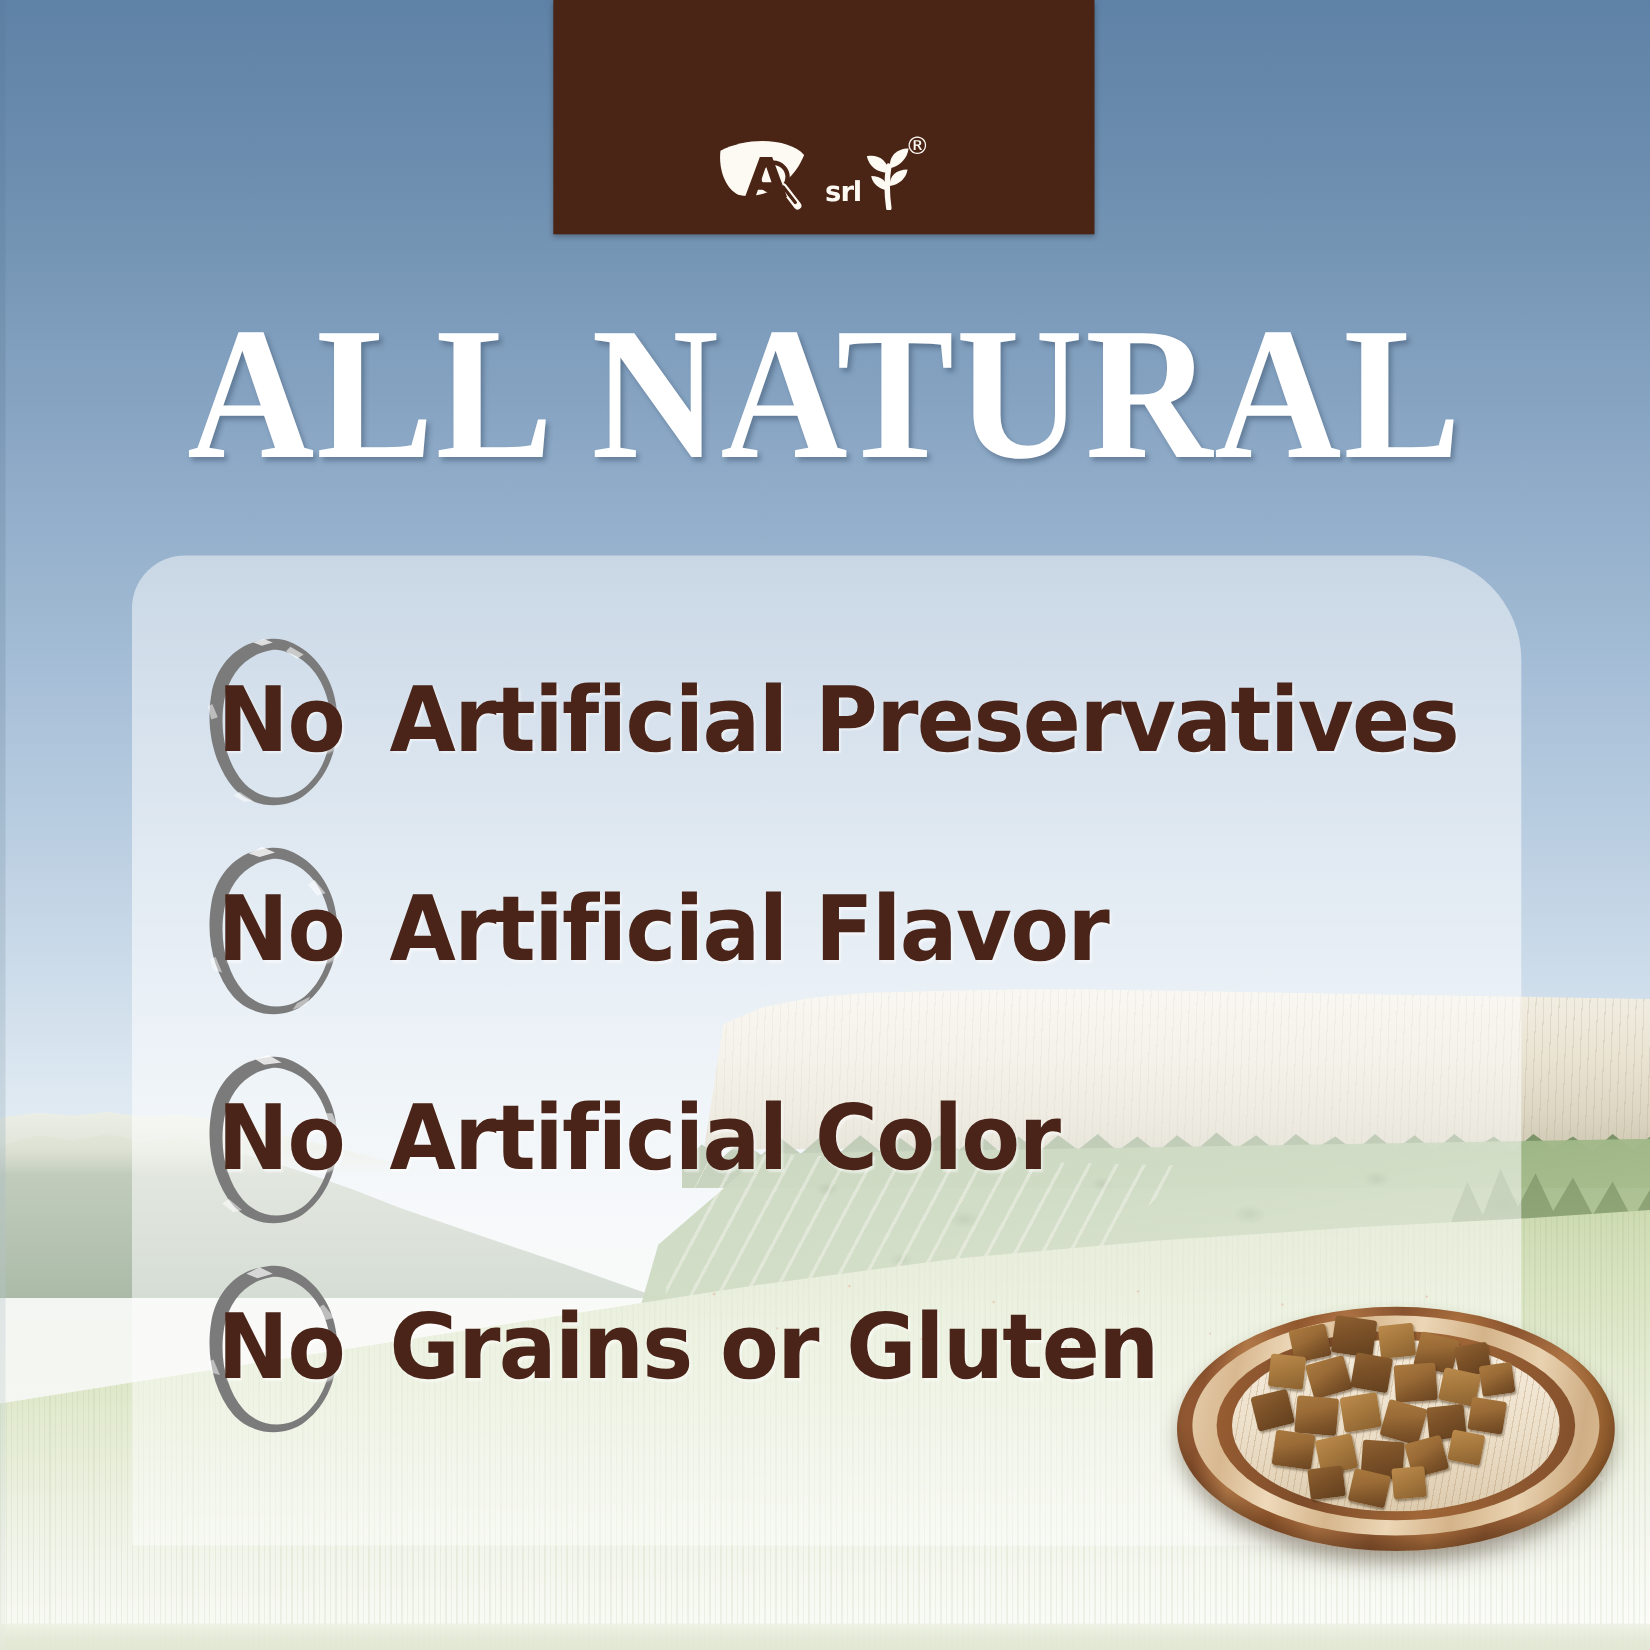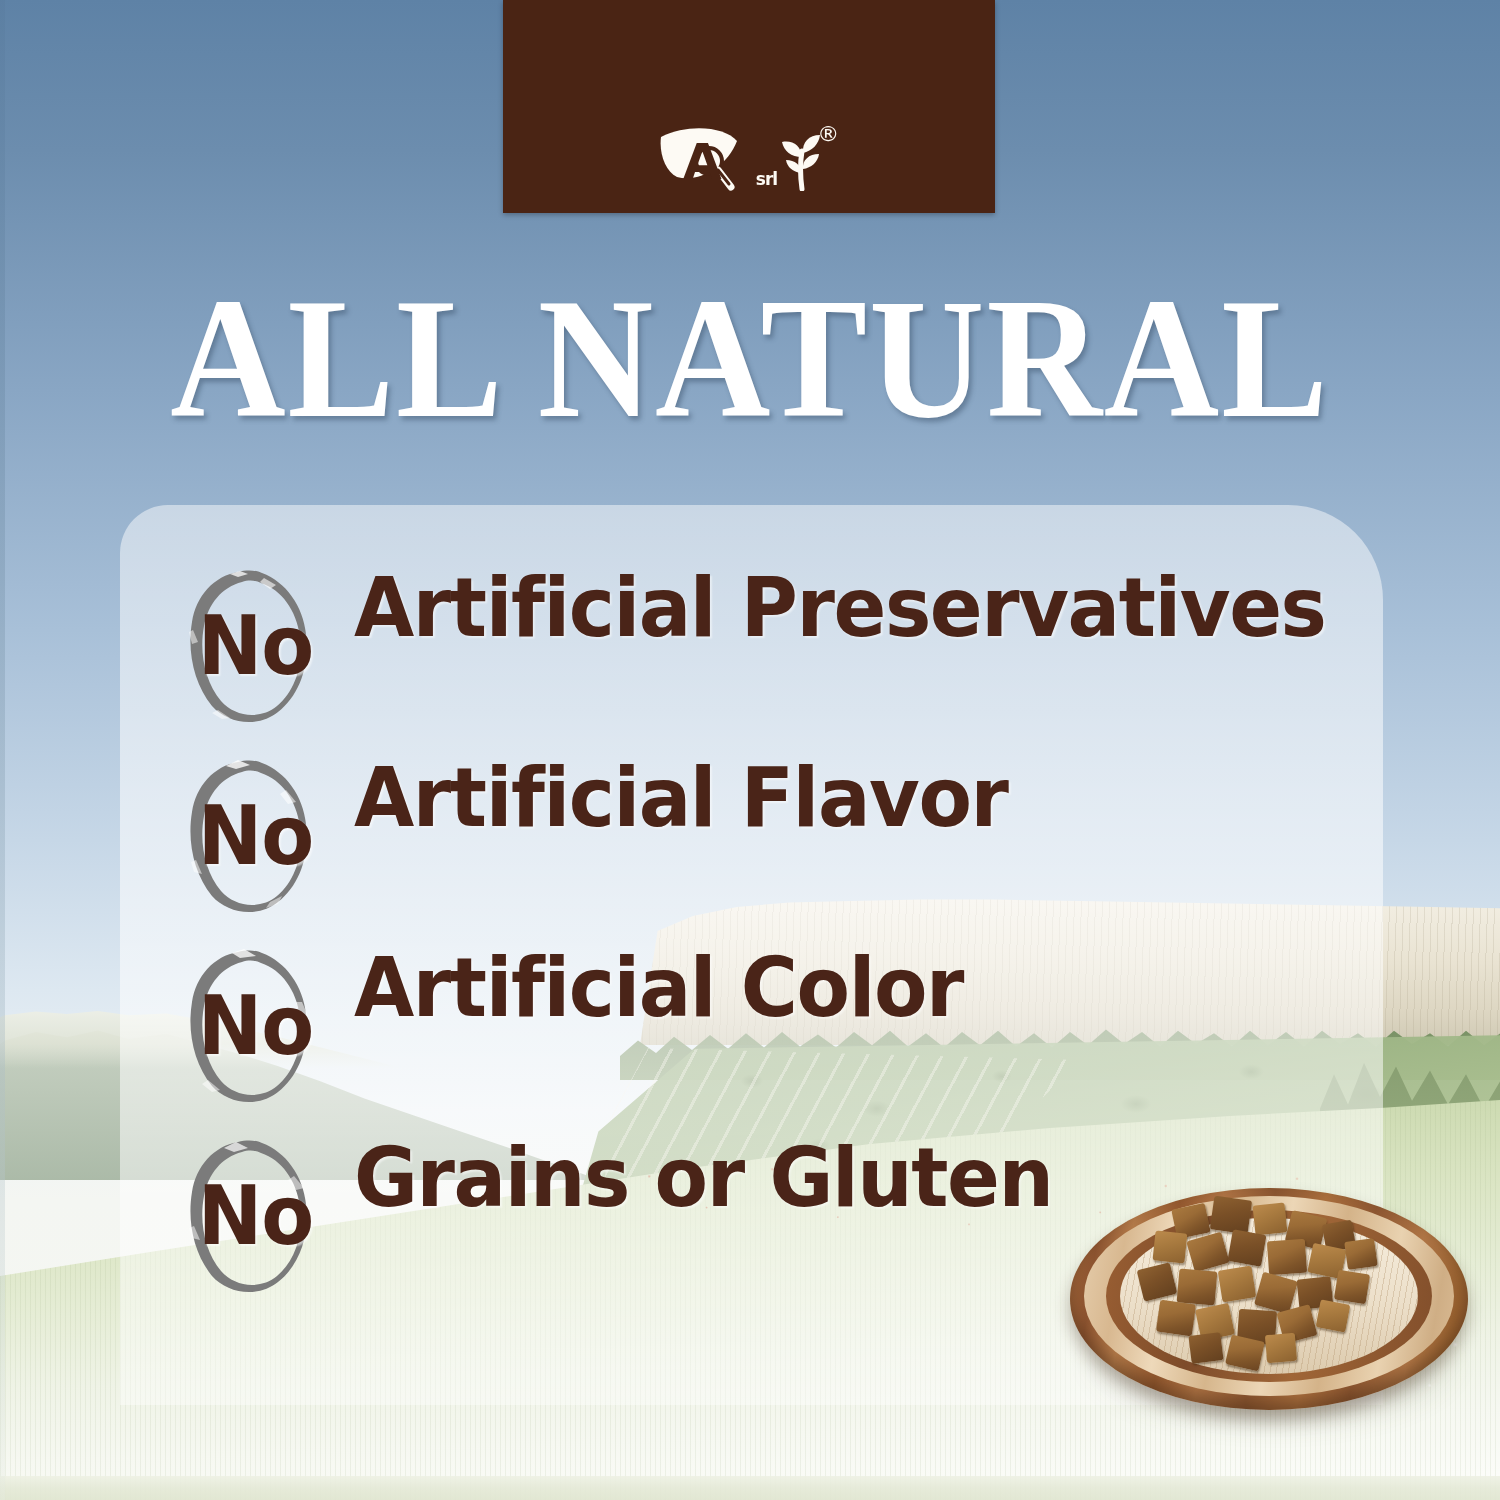--- a/index.html
+++ b/index.html
@@ -198,21 +198,21 @@
     font-weight:bold;
     font-size:60px;
     line-height:.9;
     color:#fdfaf4;
     letter-spacing:-2px;
     margin-left:-4px;
   }
   .logo-srl{
     font-family:"DejaVu Sans",sans-serif;
     font-weight:bold;
-    font-size:17px;
+    font-size:25px;
     color:#fdfaf4;
     margin-left:-3px;
     margin-bottom:2px;
     letter-spacing:-1px;
     padding-left:24px;
   }
   .logo-sprout{position:relative;width:48px;height:64px;margin-left:2px;flex:0 0 auto;}
   .logo-reg{
     font-family:"DejaVu Sans",sans-serif;
     font-size:22px;color:#fdfaf4;
@@ -244,21 +244,21 @@
     border-radius:48px 95px 0 0;
   }
 
   .claims-list{
     position:absolute;left:178px;top:560px;width:1260px;
   }
   .claim{
     position:relative;
     height:190px;
     display:flex;
-    align-items:flex-start;
+    align-items:center;
   }
   .claim-badge{
     position:relative;
     width:150px;height:170px;
     flex:0 0 auto;
     display:flex;align-items:center;justify-content:center;
   }
   .claim-badge svg{position:absolute;left:0;top:0;}
   .claim-no{
     position:relative;

